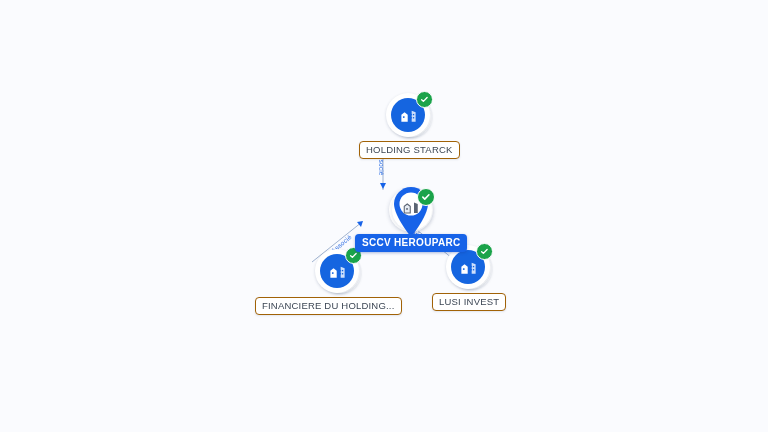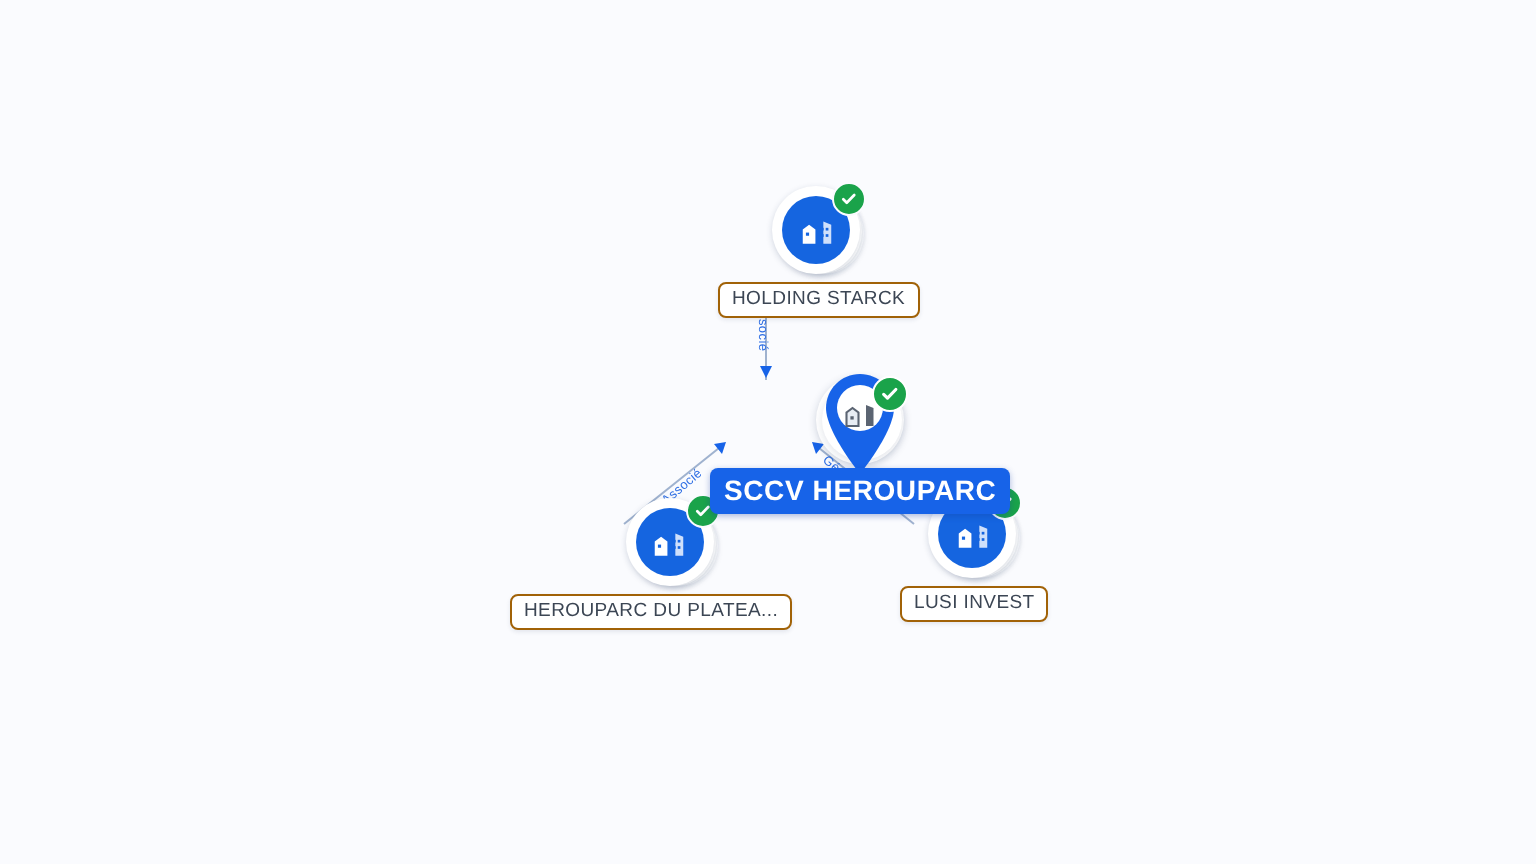--- a/index.html
+++ b/index.html
@@ -71,21 +71,21 @@
   .pin-check{
     position:absolute;right:4px;top:2px;width:16px;height:16px;border-radius:50%;
     background:#1aa34a;border:1.5px solid #ffffff;
     display:flex;align-items:center;justify-content:center;
   }
   .center-label{
     margin-top:-10px;
     background:#1763e8;
     border-radius:4px;
     padding:3px 7px 4px 7px;
-    font-size:14px;
+    font-size:10px;
     font-weight:bold;
     letter-spacing:.3px;
     color:#ffffff;
     white-space:nowrap;
     box-shadow:0 1px 3px rgba(20,60,160,.35);
     position:relative;z-index:6;
   }
 
   .edge-label{
     position:absolute;
@@ -184,24 +184,24 @@
           <rect x="14.5" y="14" width="1.7" height="1.7" fill="#1565e0"></rect>
           <rect x="17.5" y="14" width="1.7" height="1.7" fill="#1565e0"></rect>
         </svg>
       </div>
       <div class="check">
         <svg width="9" height="9" viewBox="0 0 12 12">
             <path d="M2.2 6.2l2.3 2.3 5-5.2" stroke="#ffffff" stroke-width="1.8" fill="none" stroke-linecap="round" stroke-linejoin="round"></path>
           </svg>
       </div>
     </div>
-    <div class="node-label" style="margin-left:-20px;">HEROUPARC DU PLATEA...</div>
-  </div>
-
-  <div class="node" style="left:450px;top:244px;">
+    <div class="node-label" style="margin-left:-20px;">FINANCIERE DU HOLDING...</div>
+  </div>
+
+  <div class="node" style="left:432px;top:244px;">
     <div class="stack">
       <div class="card c3"></div>
       <div class="card c2"></div>
       <div class="card c1"></div>
       <div class="disc">
         <svg width="19" height="19" viewBox="0 0 24 24" fill="none">
           <path d="M3 20h8v-9l-4-3-4 3z" fill="#ffffff"></path>
           <path d="M12 20h9V8l-5-2v14z" fill="#cfe0fb"></path>
           <rect x="5" y="13" width="2" height="2" fill="#1565e0"></rect>
           <rect x="14.5" y="10" width="1.7" height="1.7" fill="#1565e0"></rect>

